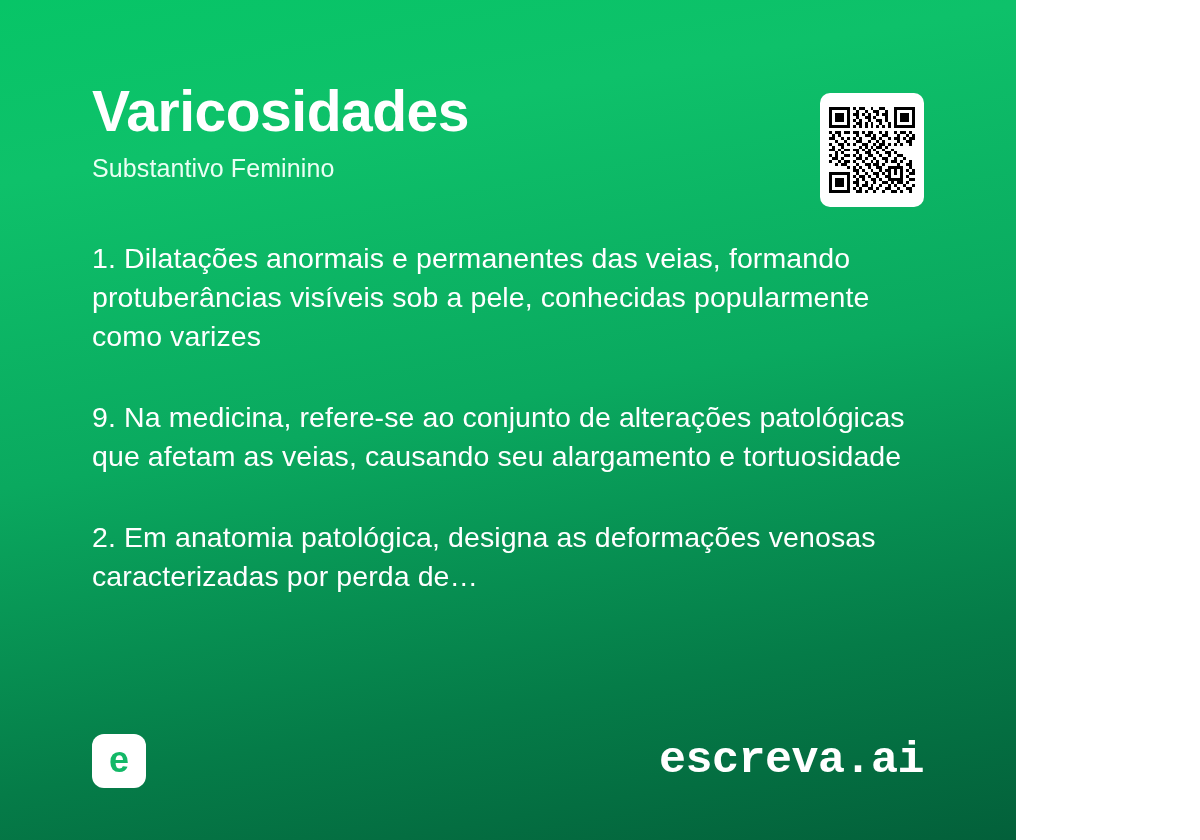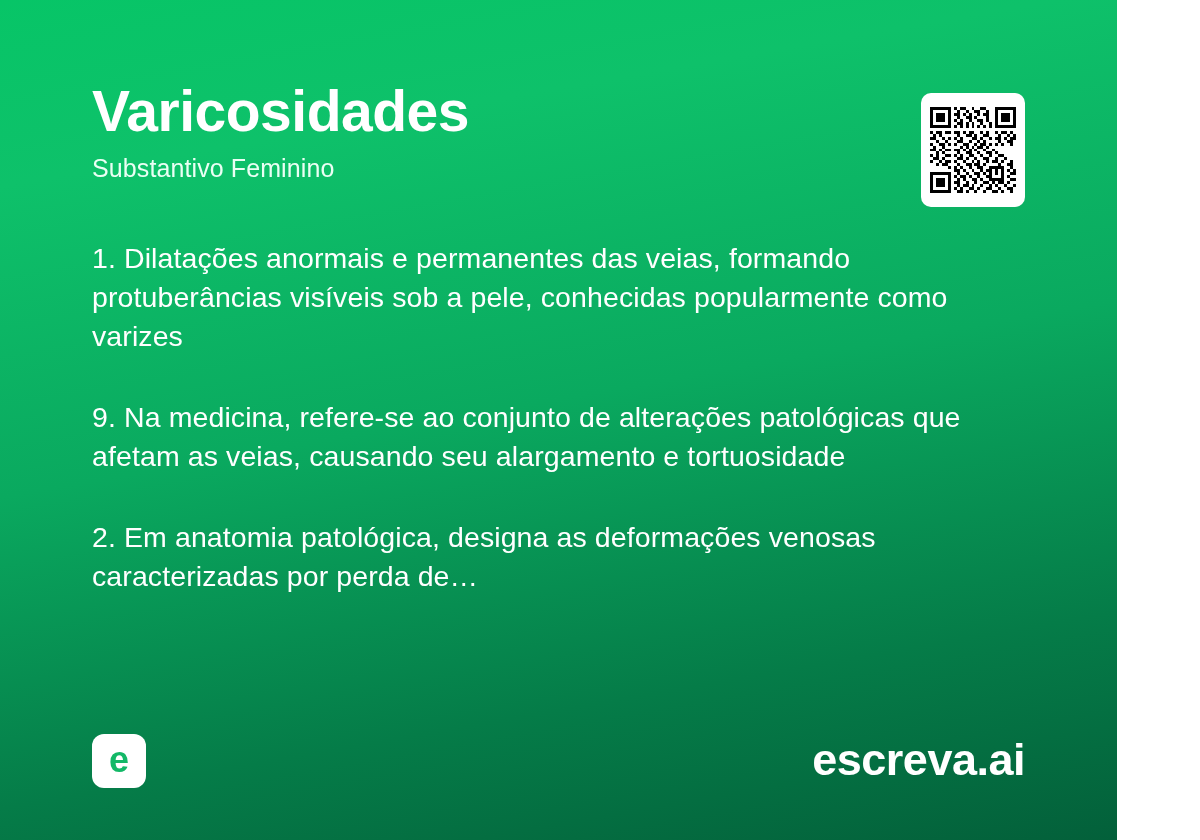--- a/index.html
+++ b/index.html
@@ -9,21 +9,21 @@
   }
   body {
     width: 1200px;
     height: 840px;
     font-family: "Liberation Sans", sans-serif;
     overflow: hidden;
   }
 
   .card {
     position: relative;
-    width: 1117px;
+    width: 1016px;
     height: 840px;
     box-sizing: border-box;
     background: linear-gradient(170deg, #07c567 0%, #0ec16a 18%, #0aa95f 48%, #057c48 78%, #03603a 100%);
     overflow: hidden;
   }
 
   .card-inner {
     position: absolute;
     left: 0;
     top: 0;
@@ -118,20 +118,21 @@
   }
 
   .brand {
     position: absolute;
     right: 0;
     bottom: 2px;
     color: #ffffff;
     font-size: 45px;
     font-weight: bold;
     letter-spacing: -0.5px;
+    font-family: Liberation Mono, monospace;
   }
 </style>
 </head>
 <body>
 
 <div class="card">
   <div class="card-inner">
 
     <h1 class="headline">Varicosidades</h1>
     <p class="subtitle">Substantivo Feminino</p>

